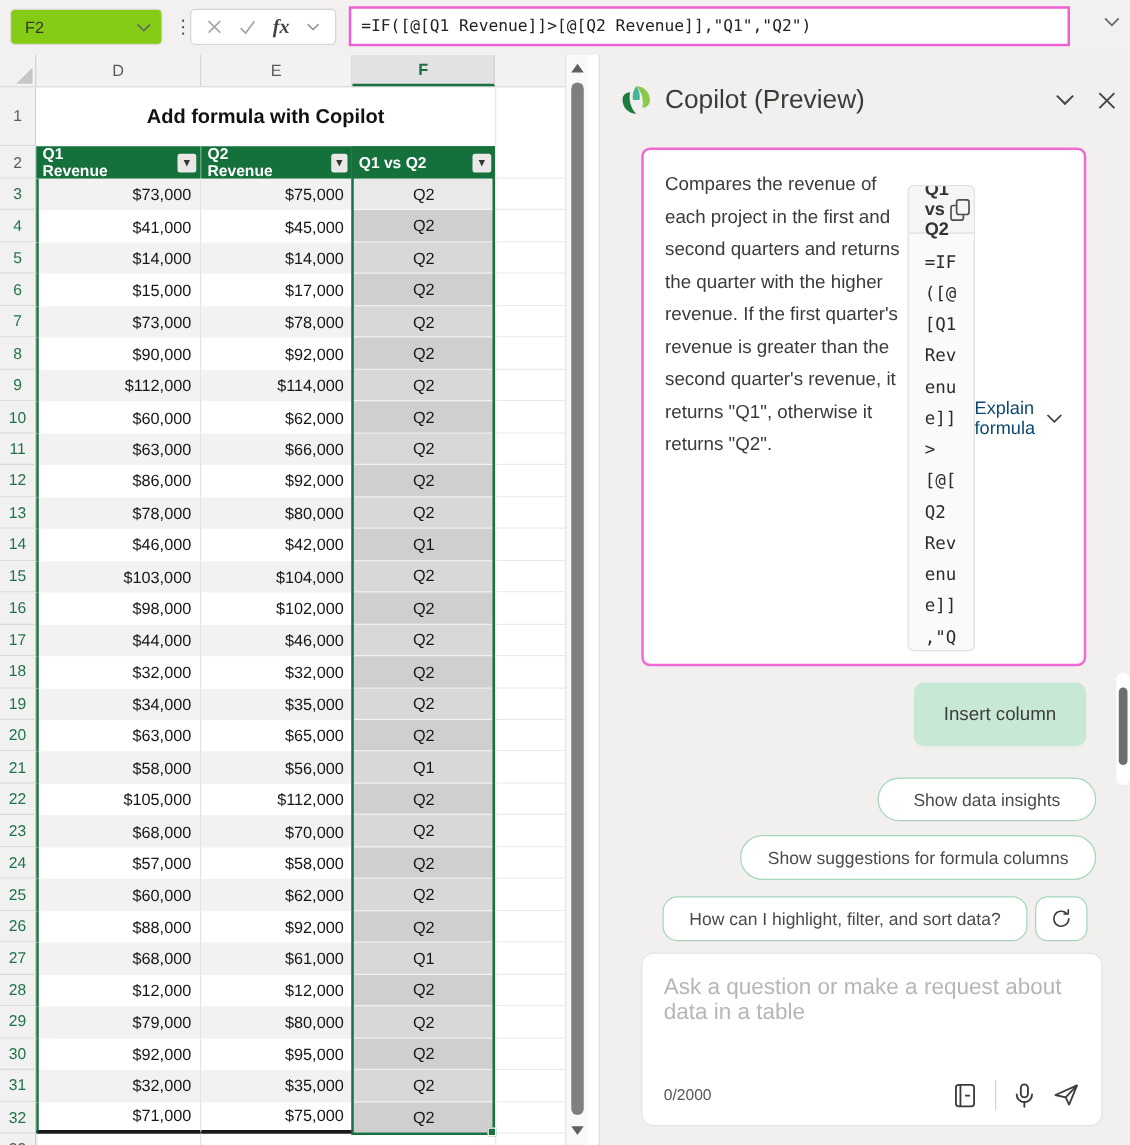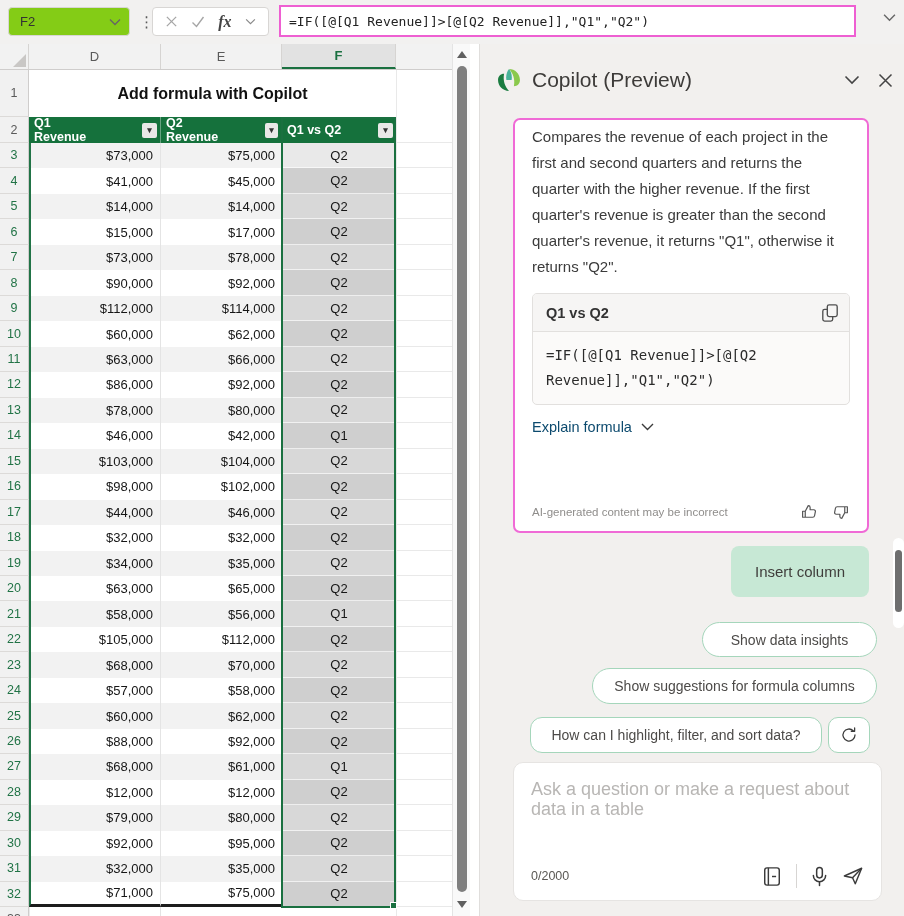--- a/index.html
+++ b/index.html
@@ -83,21 +83,21 @@
 
   
   .panel { position:absolute; left:479px; top:44px; width:425px; height:872px; background:#f2f0ee;
     border-left:1px solid #e0dedc; }
   .cp-header { position:absolute; left:0; top:14px; width:425px; height:44px; display:flex; align-items:center; }
   .cp-logo { margin-left:15px; }
   .cp-title { margin-left:9px; font-size:21px; color:#3d3b39; }
   .cp-hicons { margin-left:auto; margin-right:12px; display:flex; align-items:center; gap:18px; color:#444; }
 
   .bubble { position:absolute; left:33px; top:74px; width:356px; height:415px; background:#fff;
-    border:2px solid #f06ad6; border-radius:7px; padding:4px 17px 10px 17px; display:flex; flex-direction:column; }
+    border:2px solid #f06ad6; border-radius:7px; padding:15px 17px 10px 17px; display:flex; }
   .msg { font-size:15px; line-height:26px; color:#3b3b3b; }
   .fcard { margin-top:13px; border:1px solid #e2e0de; border-radius:5px; overflow:hidden; background:#fbfaf9; }
   .fcard-head { height:38px; display:flex; align-items:center; padding:0 10px 0 13px;
     background:#f6f5f4; border-bottom:1px solid #e2e0de; }
   .fcard-title { font-size:14.5px; font-weight:bold; color:#333; }
   .fcard-copy { margin-left:auto; color:#4f4f4f; }
   .fcard-body { padding:11px 13px; font-family:"DejaVu Sans Mono", monospace; font-size:14px;
     line-height:25px; color:#2b2b2b; white-space:pre-wrap; overflow-wrap:anywhere; }
   .explain { margin-top:14px; display:flex; align-items:center; gap:9px; font-size:14.5px; color:#0c4a6e; }
   .bubble-foot { margin-top:auto; display:flex; align-items:center; }
@@ -482,35 +482,20 @@
 
       <div class="explain">
         <span>Explain formula</span>
         <span class="icon">
           <svg width="13" height="8" viewBox="0 0 13 8">
               <path d="M1 1l5.5 5.5L12 1" fill="none" stroke="#3b3b3b" stroke-width="1.4"></path>
             </svg>
         </span>
       </div>
 
-      <div class="bubble-foot">
-        <span class="disclaimer">AI-generated content may be incorrect</span>
-        <span class="thumbs">
-          <span class="icon">
-            <svg width="18" height="18" viewBox="0 0 24 24" fill="none" stroke="#555" stroke-width="1.6" stroke-linejoin="round">
-              <path d="M7 11l4-7.5c1.5 0 2.5 1 2.5 2.5V9h5a2 2 0 0 1 2 2.4l-1.1 5.6A2.5 2.5 0 0 1 17 19H7zM7 11v8H3.5v-8z"></path>
-            </svg>
-          </span>
-          <span class="icon">
-            <svg width="18" height="18" viewBox="0 0 24 24" fill="none" stroke="#555" stroke-width="1.6" stroke-linejoin="round" transform="rotate(180)">
-              <path d="M7 11l4-7.5c1.5 0 2.5 1 2.5 2.5V9h5a2 2 0 0 1 2 2.4l-1.1 5.6A2.5 2.5 0 0 1 17 19H7zM7 11v8H3.5v-8z"></path>
-            </svg>
-          </span>
-        </span>
-      </div>
     </div>
 
     <button class="insert-btn">Insert column</button>
 
     <div class="pscroll-track">
       <div class="pscroll-thumb"></div>
     </div>
 
     <button class="pill pill1">Show data insights</button>
     <button class="pill pill2">Show suggestions for formula columns</button>

